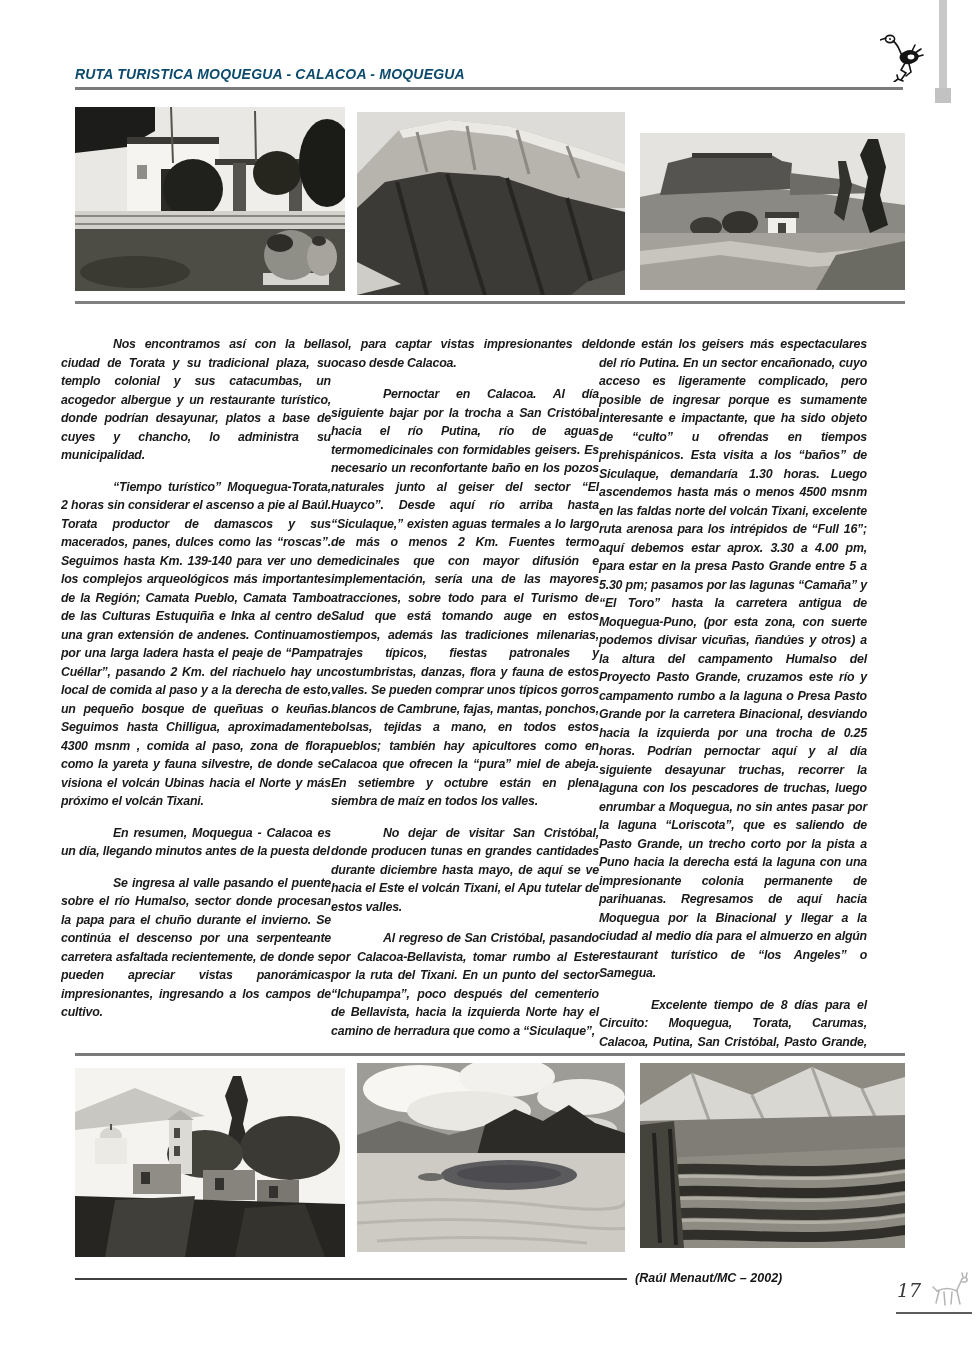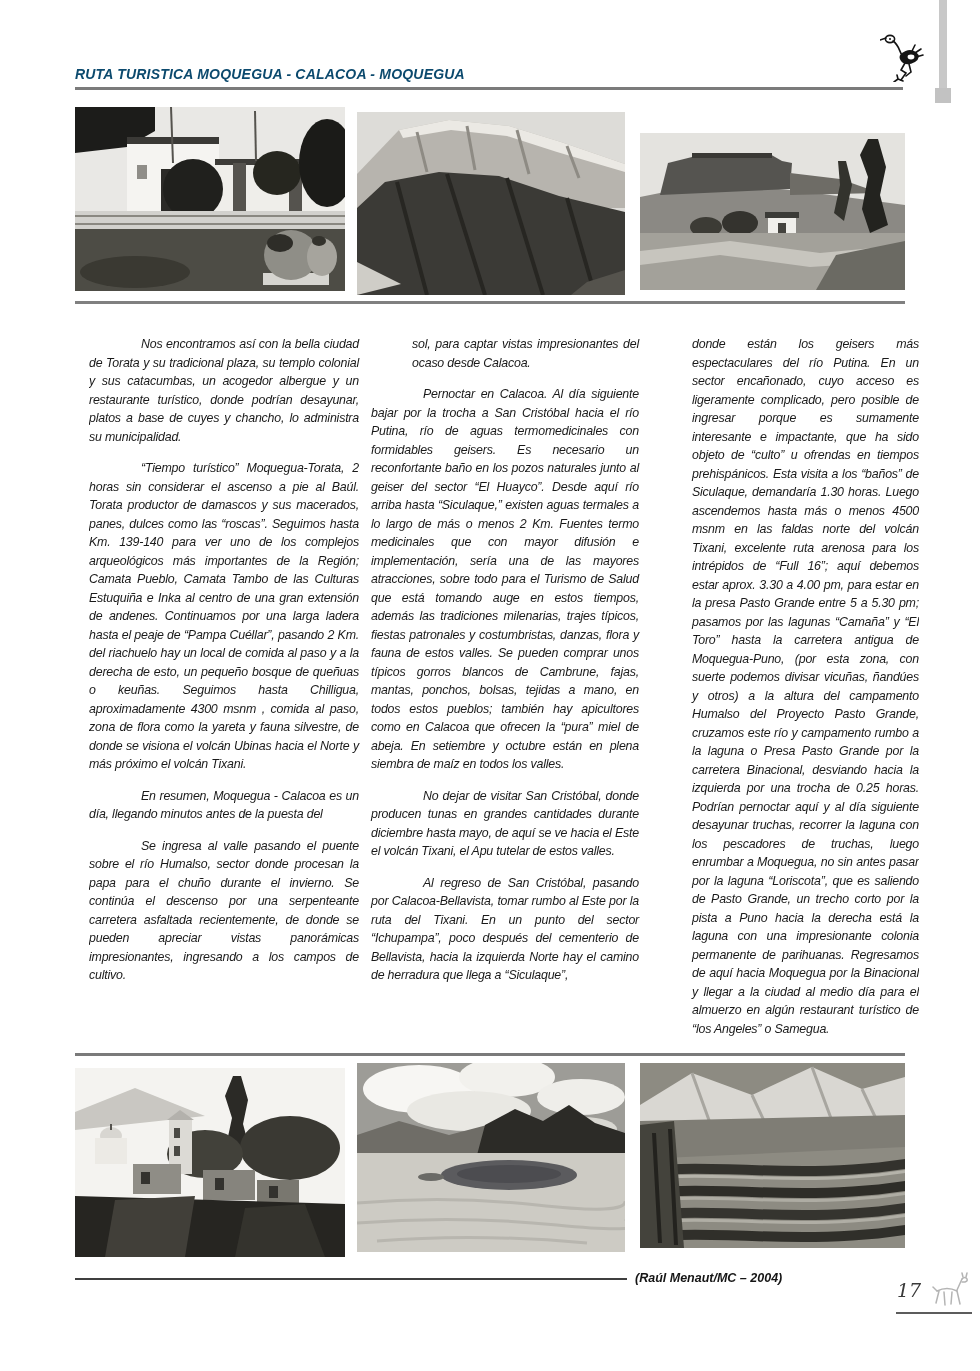--- a/index.html
+++ b/index.html
@@ -23,27 +23,27 @@
   #ph-t1{left:75px;top:107px;width:270px;height:184px;}
   #ph-t2{left:357px;top:112px;width:268px;height:183px;}
   #ph-t3{left:640px;top:133px;width:265px;height:157px;}
   .rule-gray-top{position:absolute;left:75px;top:301px;width:830px;height:3px;background:#808080;}
   .rule-gray-bottom{position:absolute;left:75px;top:1053px;width:830px;height:3px;background:#7a7a7a;}
   #ph-b1{left:75px;top:1068px;width:270px;height:189px;}
   #ph-b2{left:357px;top:1063px;width:268px;height:189px;}
   #ph-b3{left:640px;top:1063px;width:265px;height:185px;}
   
   .columns{
-    position:absolute;left:89px;top:335px;width:830px;height:716px;overflow:hidden;
-    display:grid;grid-template-columns:270px 268px 268px;column-gap:12px;
+    position:absolute;left:61px;top:335px;width:830px;height:716px;overflow:hidden;
+    display:grid;grid-template-columns:270px 268px 268px;column-gap:0;font-weight:bold;
   }
   .col{font-style:italic;font-size:12.4px;line-height:18.5px;color:#1a1a1a;
        text-align:justify;letter-spacing:-0.2px;}
   .col p{margin:0 0 13px 0;text-indent:52px;}
-  .col p.cont{text-indent:0;margin-left:41px;}
+  .col p.cont{text-indent:0;}
   
   .footer-rule{position:absolute;left:75px;top:1278px;width:552px;height:2px;background:#3f3f3f;}
   .credit{
     position:absolute;left:635px;top:1271px;font-size:12.5px;font-weight:700;
     font-style:italic;color:#151515;white-space:nowrap;
   }
   .page-number{
     position:absolute;left:897px;top:1279px;
     font-family:"DejaVu Serif",serif;font-style:italic;font-size:19px;color:#3a3a3a;
   }
@@ -145,21 +145,21 @@
   <div class="col">
     <p>Nos encontramos así con la bella ciudad de Torata y su tradicional plaza, su templo colonial y sus catacumbas, un acogedor albergue y un restaurante turístico, donde podrían desayunar, platos a base de cuyes y chancho, lo administra su municipalidad.</p>
     <p>“Tiempo turístico” Moquegua-Torata, 2 horas sin considerar el ascenso a pie al Baúl. Torata productor de damascos y sus macerados, panes, dulces como las “roscas”. Seguimos hasta Km. 139-140 para ver uno de los complejos arqueológicos más importantes de la Región; Camata Pueblo, Camata Tambo de las Culturas Estuquiña e Inka al centro de una gran extensión de andenes. Continuamos por una larga ladera hasta el peaje de “Pampa Cuéllar”, pasando 2 Km. del riachuelo hay un local de comida al paso y a la derecha de esto, un pequeño bosque de queñuas o keuñas. Seguimos hasta Chilligua, aproximadamente 4300 msnm , comida al paso, zona de flora como la yareta y fauna silvestre, de donde se visiona el volcán Ubinas hacia el Norte y más próximo el volcán Tixani.</p>
     <p>En resumen, Moquegua - Calacoa es un día, llegando minutos antes de la puesta del</p>
     <p>Se ingresa al valle pasando el puente sobre el río Humalso, sector donde procesan la papa para el chuño durante el invierno. Se continúa el descenso por una serpenteante carretera asfaltada recientemente, de donde se pueden apreciar vistas panorámicas impresionantes, ingresando a los campos de cultivo.</p>
   </div>
   <div class="col">
     <p class="cont">sol, para captar vistas impresionantes del ocaso desde Calacoa.</p>
     <p>Pernoctar en Calacoa. Al día siguiente bajar por la trocha a San Cristóbal hacia el río Putina, río de aguas termomedicinales con formidables geisers. Es necesario un reconfortante baño en los pozos naturales junto al geiser del sector “El Huayco”. Desde aquí río arriba hasta “Siculaque,” existen aguas termales a lo largo de más o menos 2 Km. Fuentes termo medicinales que con mayor difusión e implementación, sería una de las mayores atracciones, sobre todo para el Turismo de Salud que está tomando auge en estos tiempos, además las tradiciones milenarias, trajes típicos, fiestas patronales y costumbristas, danzas, flora y fauna de estos valles. Se pueden comprar unos típicos gorros blancos de Cambrune, fajas, mantas, ponchos, bolsas, tejidas a mano, en todos estos pueblos; también hay apicultores como en Calacoa que ofrecen la “pura” miel de abeja. En setiembre y octubre están en plena siembra de maíz en todos los valles.</p>
     <p>No dejar de visitar San Cristóbal, donde producen tunas en grandes cantidades durante diciembre hasta mayo, de aquí se ve hacia el Este el volcán Tixani, el Apu tutelar de estos valles.</p>
-    <p>Al regreso de San Cristóbal, pasando por Calacoa-Bellavista, tomar rumbo al Este por la ruta del Tixani. En un punto del sector “Ichupampa”, poco después del cementerio de Bellavista, hacia la izquierda Norte hay el camino de herradura que llega a “Siculaque”,</p>
+    <p>Al regreso de San Cristóbal, pasando por Calacoa-Bellavista, tomar rumbo al Este por la ruta del Tixani. En un punto del sector “Ichupampa”, poco después del cementerio de Bellavista, hacia la izquierda Norte hay el camino de herradura que como a “Siculaque”,</p>
   </div>
   <div class="col">
     <p class="cont">donde están los geisers más espectaculares del río Putina. En un sector encañonado, cuyo acceso es ligeramente complicado, pero posible de ingresar porque es sumamente interesante e impactante, que ha sido objeto de “culto” u ofrendas en tiempos prehispánicos. Esta visita a los “baños” de Siculaque, demandaría 1.30 horas. Luego ascendemos hasta más o menos 4500 msnm en las faldas norte del volcán Tixani, excelente ruta arenosa para los intrépidos de “Full 16”; aquí debemos estar aprox. 3.30 a 4.00 pm, para estar en la presa Pasto Grande entre 5 a 5.30 pm; pasamos por las lagunas “Camaña” y “El Toro” hasta la carretera antigua de Moquegua-Puno, (por esta zona, con suerte podemos divisar vicuñas, ñandúes y otros) a la altura del campamento Humalso del Proyecto Pasto Grande, cruzamos este río y campamento rumbo a la laguna o Presa Pasto Grande por la carretera Binacional, desviando hacia la izquierda por una trocha de 0.25 horas. Podrían pernoctar aquí y al día siguiente desayunar truchas, recorrer la laguna con los pescadores de truchas, luego enrumbar a Moquegua, no sin antes pasar por la laguna “Loriscota”, que es saliendo de Pasto Grande, un trecho corto por la pista a Puno hacia la derecha está la laguna con una impresionante colonia permanente de parihuanas. Regresamos de aquí hacia Moquegua por la Binacional y llegar a la ciudad al medio día para el almuerzo en algún restaurant turístico de “los Angeles” o Samegua.</p>
     <p>Excelente tiempo de 8 días para el Circuito: Moquegua, Torata, Carumas, Calacoa, Putina, San Cristóbal, Pasto Grande, Moquegua.</p>
   </div>
 </div>
 
 <div class="rule-gray-bottom"></div>
 
 <div class="photo" id="ph-b1">
@@ -218,21 +218,21 @@
     <path d="M0,170 C70,160 160,178 265,162 l0,10 C160,188 70,170 0,180 z" fill="#302f2a"></path>
     <path d="M0,115 C70,105 160,123 265,107 l0,3 C160,126 70,108 0,118 z" fill="#b5b3aa"></path>
     <path d="M0,137 C70,127 160,145 265,129 l0,3 C160,148 70,130 0,140 z" fill="#aeaca3"></path>
     <path d="M0,159 C70,149 160,167 265,151 l0,3 C160,170 70,152 0,162 z" fill="#b0aea5"></path>
     <polygon points="0,62 34,58 44,185 0,185" fill="#44433c"></polygon>
     <path d="M14,70 L20,180 M30,66 L36,182" stroke="#23221e" stroke-width="4" fill="none"></path>
   </svg>
 </div>
 
 <div class="footer-rule"></div>
-<div class="credit">(Raúl Menaut/MC – 2004)</div>
+<div class="credit">(Raúl Menaut/MC – 2002)</div>
 
 <div class="page-number">17</div>
 <div class="page-number-rule"></div>
 <div class="llama-glyph">
   <svg width="42" height="38" viewBox="0 0 42 38">
     <g fill="none" stroke="#b4b4b4" stroke-width="1.5" stroke-linecap="round">
       <path d="M8,20 q10,-5 20,0"></path>
       <path d="M28,19 l5,-11"></path>
       <path d="M33,8 q3,-3 5,0 q1,2 -2,3 l-3,0"></path>
       <path d="M34,6 l-1,-4 M37,6 l1,-4"></path>

